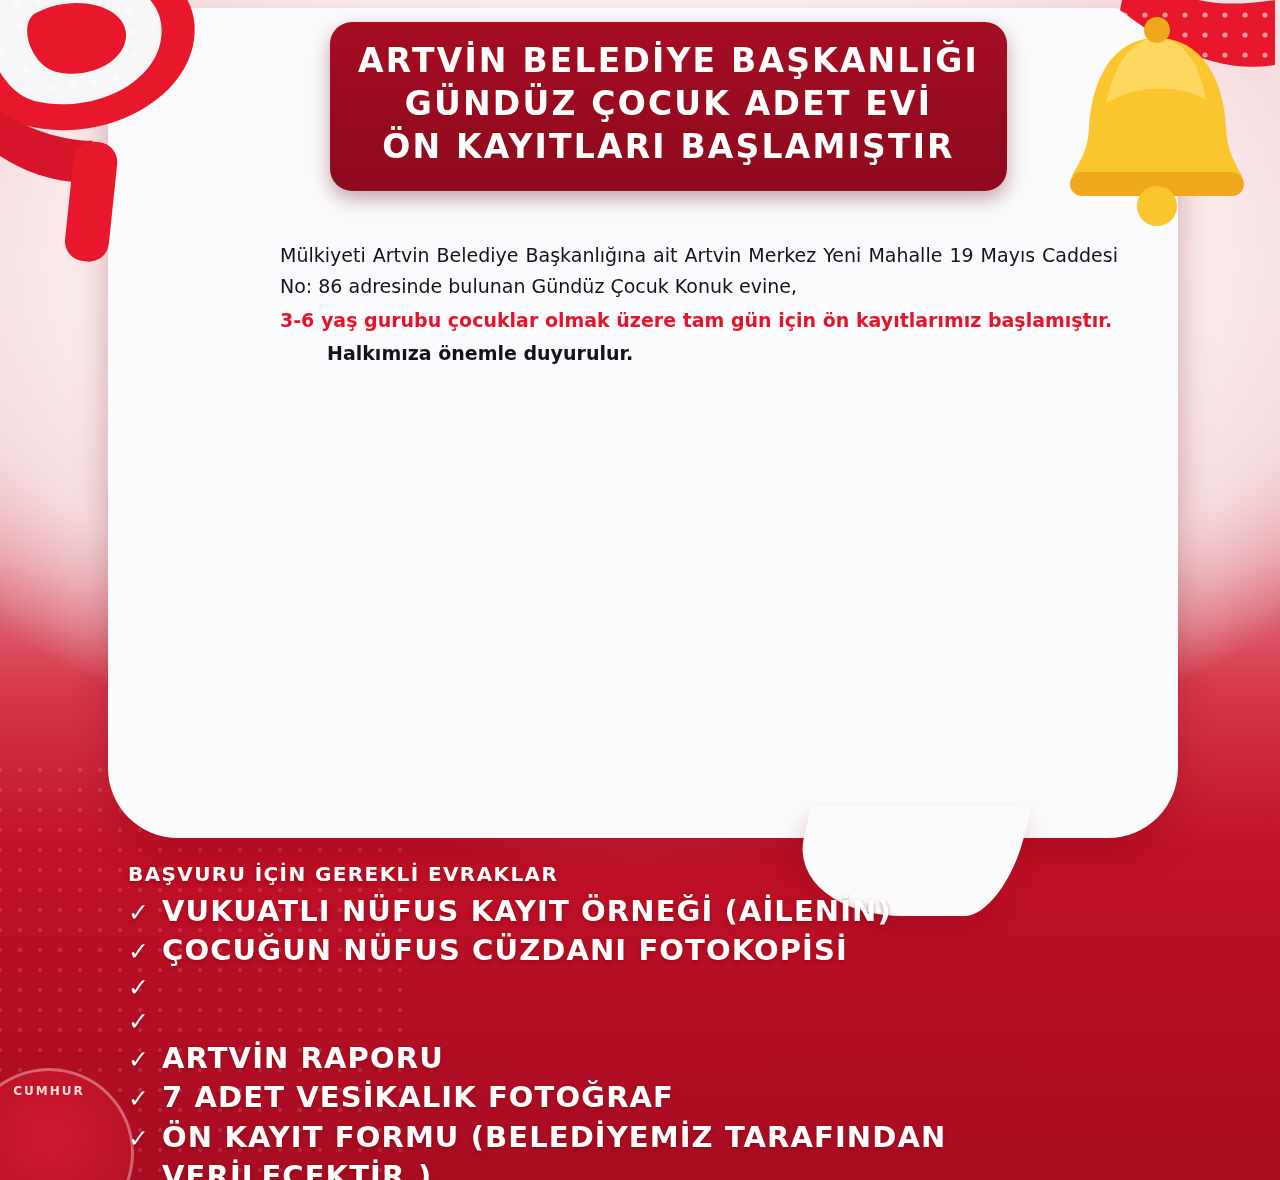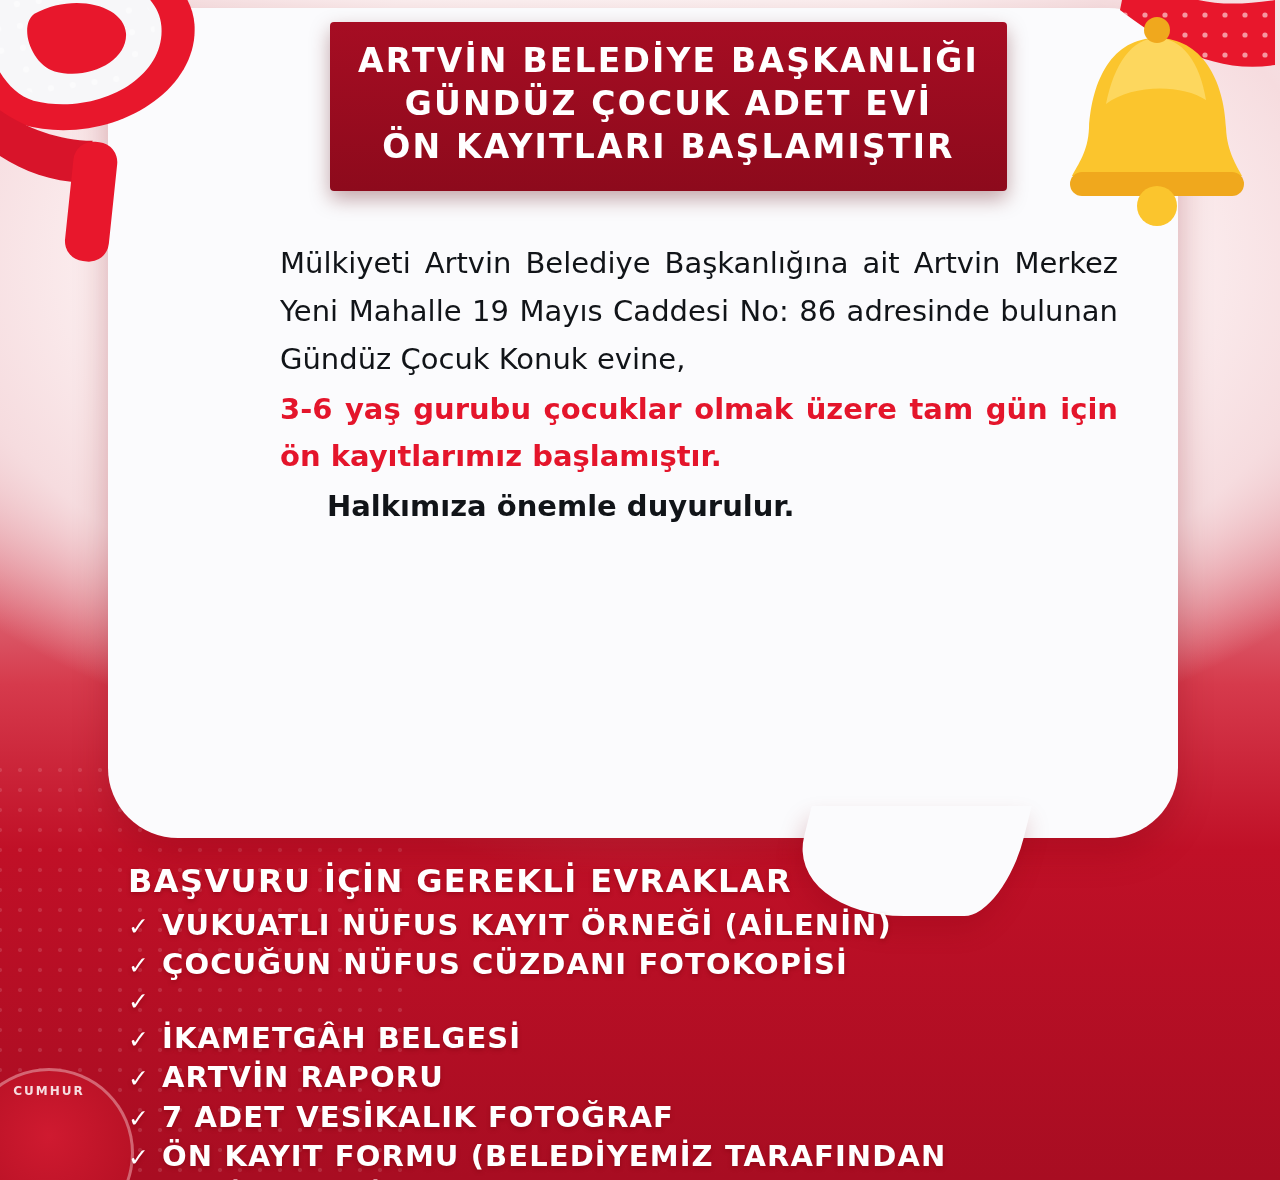--- a/index.html
+++ b/index.html
@@ -103,21 +103,21 @@
 
   
   .title-plate {
     position: absolute;
     left: 330px;
     top: 22px;
     width: 625px;
     padding: 18px 26px 22px;
     background: #9e0b20;
     background: linear-gradient(180deg, #a60d23 0%, #8d0a1c 100%);
-    border-radius: 4px;
+    border-radius: 22px;
     text-align: center;
     color: #ffffff;
     z-index: 4;
     box-shadow: 0 8px 20px rgba(90,0,10,.35);
   }
   .title-line {
     font-family: "DejaVu Sans", sans-serif;
     font-weight: bold;
     font-size: 33px;
     letter-spacing: 2.2px;
@@ -127,21 +127,21 @@
 
   
   .body-text {
     position: absolute;
     left: 280px;
     top: 240px;
     width: 838px;
     z-index: 3;
   }
   .p {
-    font-size: 29px;
+    font-size: 19px;
     line-height: 1.65;
     color: #111418;
     text-align: justify;
     margin: 0 0 2px 0;
     font-family: "DejaVu Sans", sans-serif;
   }
   .p.red, .red {
     color: #e4152b;
     font-weight: bold;
   }
@@ -157,21 +157,21 @@
   .docs {
     position: absolute;
     left: 128px;
     top: 862px;
     width: 1040px;
     color: #ffffff;
     z-index: 3;
   }
   .docs-title {
     font-weight: bold;
-    font-size: 32px;
+    font-size: 20px;
     letter-spacing: 1.4px;
     margin-bottom: 6px;
     text-shadow: 0 2px 4px rgba(120,0,14,.45);
   }
   .doc-item {
     font-weight: bold;
     font-size: 29px;
     letter-spacing: 1.1px;
     line-height: 1.36;
     display: flex;
@@ -277,21 +277,20 @@
     </div>
     <div class="doc-item">
       <span class="check">✓</span>
       <span>ÇOCUĞUN NÜFUS CÜZDANI FOTOKOPİSİ</span>
     </div>
     <div class="doc-item">
       <span class="check">✓</span>
     </div>
     <div class="doc-item">
       <span class="check">✓</span>
-      <span>İKAMETGÂH BELGESİ</span>
     </div>
     <div class="doc-item">
       <span class="check">✓</span>
       <span>ARTVİN RAPORU</span>
     </div>
     <div class="doc-item">
       <span class="check">✓</span>
       <span>7 ADET VESİKALIK FOTOĞRAF</span>
     </div>
     <div class="doc-item">

